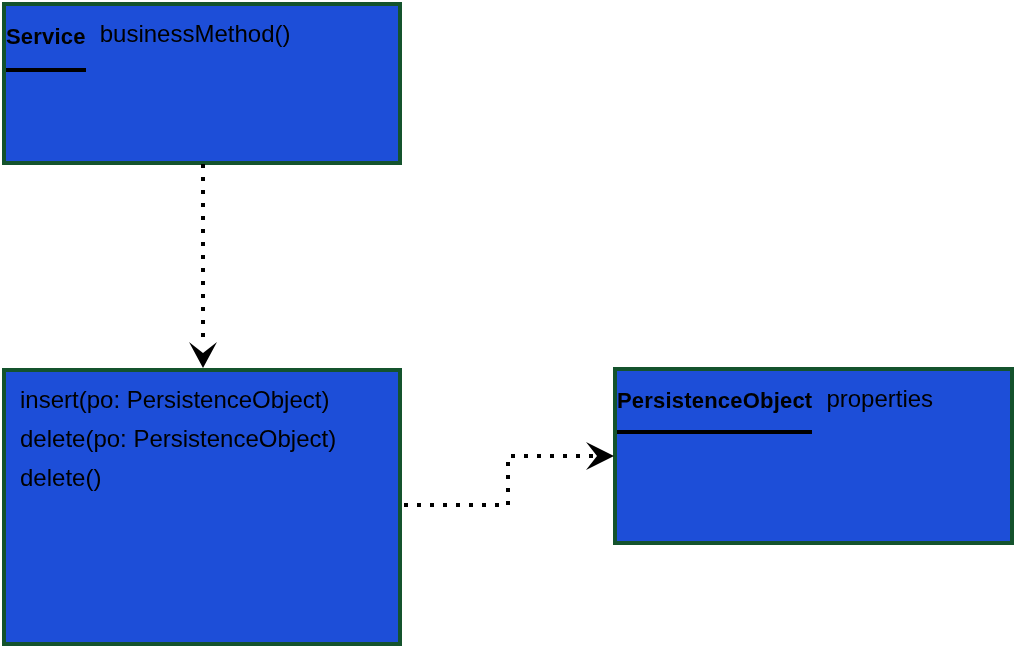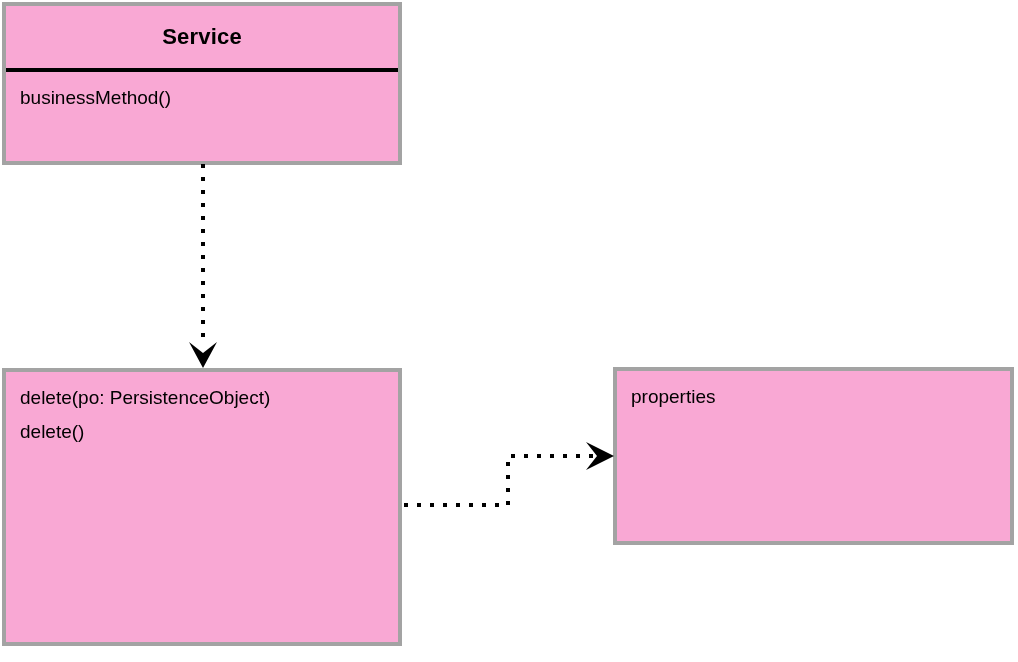--- a/index.html
+++ b/index.html
@@ -16,24 +16,24 @@
     width: 1018px;
     height: 662px;
     background: #ffffff;
     overflow: hidden;
   }
 
   
   .uml-class {
     position: absolute;
     box-sizing: border-box;
-    border: 4px solid #a3a3a3;
-    background: #f9a8d4;
+    border: 4px solid #14532d;
+    background: #1d4ed8;
     display: flex;
-    flex-direction: column;
+    flex-direction: row;
   }
   .uml-header {
     box-sizing: border-box;
     display: flex;
     align-items: center;
     justify-content: center;
     border-bottom: 4px solid #000000;
     flex: 0 0 auto;
   }
   .uml-title {
@@ -44,21 +44,21 @@
     line-height: 1;
   }
   .uml-body {
     box-sizing: border-box;
     flex: 1 1 auto;
     padding: 9px 14px 0 14px;
     display: flex;
     flex-direction: column;
   }
   .uml-member {
-    font-size: 19px;
+    font-size: 24px;
     color: #000000;
     line-height: 1;
     padding: 7px 0 8px 0;
     white-space: nowrap;
   }
 
   
   #class-service        { left: 2px;   top: 2px;   width: 400px; height: 163px; }
   #class-service .uml-header { height: 66px; }
   #class-dao            { left: 2px;   top: 368px; width: 400px; height: 278px; }
@@ -86,26 +86,30 @@
     <div class="uml-header">
       <span class="uml-title">Service</span>
     </div>
     <div class="uml-body">
       <div class="uml-member">businessMethod()</div>
     </div>
   </div>
 
   <div class="uml-class" id="class-dao">
     <div class="uml-body">
+      <div class="uml-member">insert(po: PersistenceObject)</div>
       <div class="uml-member">delete(po: PersistenceObject)</div>
       <div class="uml-member">delete()</div>
     </div>
   </div>
 
   <div class="uml-class" id="class-persistence">
+    <div class="uml-header">
+      <span class="uml-title">PersistenceObject</span>
+    </div>
     <div class="uml-body">
       <div class="uml-member">properties</div>
     </div>
   </div>
 
   <div class="conn" id="dep-service-dao">
     <svg width="50" height="215" viewBox="0 0 50 215" xmlns="http://www.w3.org/2000/svg">
       <line x1="23" y1="4" x2="23" y2="186" stroke="#000000" stroke-width="4" stroke-dasharray="4 9" stroke-linecap="butt"></line>
       <path d="M 9 182 L 23 208 L 37 182 L 23 193 Z" fill="#000000"></path>
     </svg>

